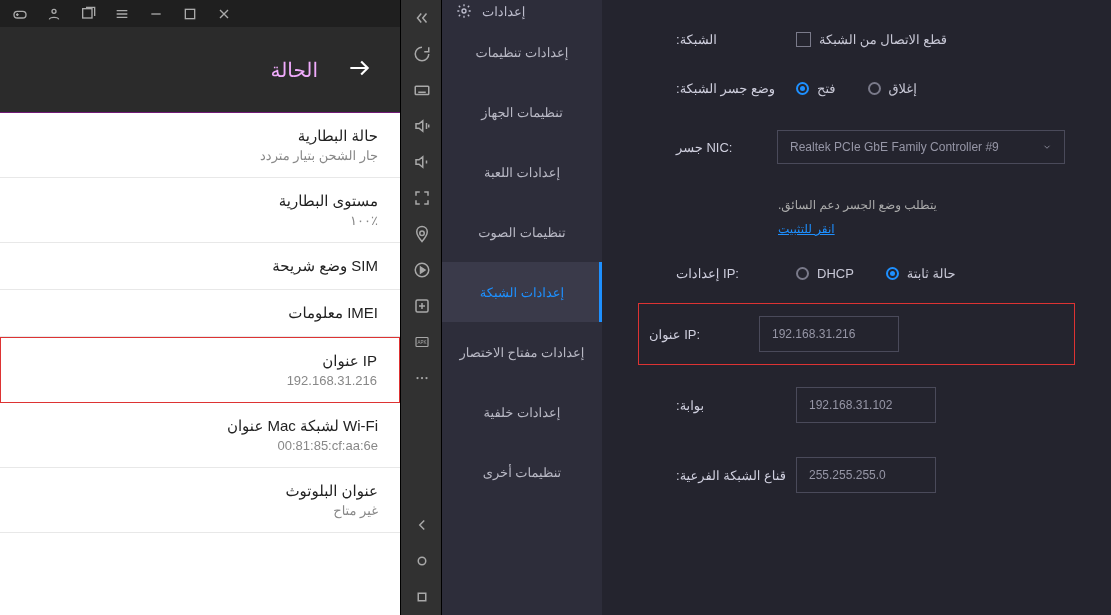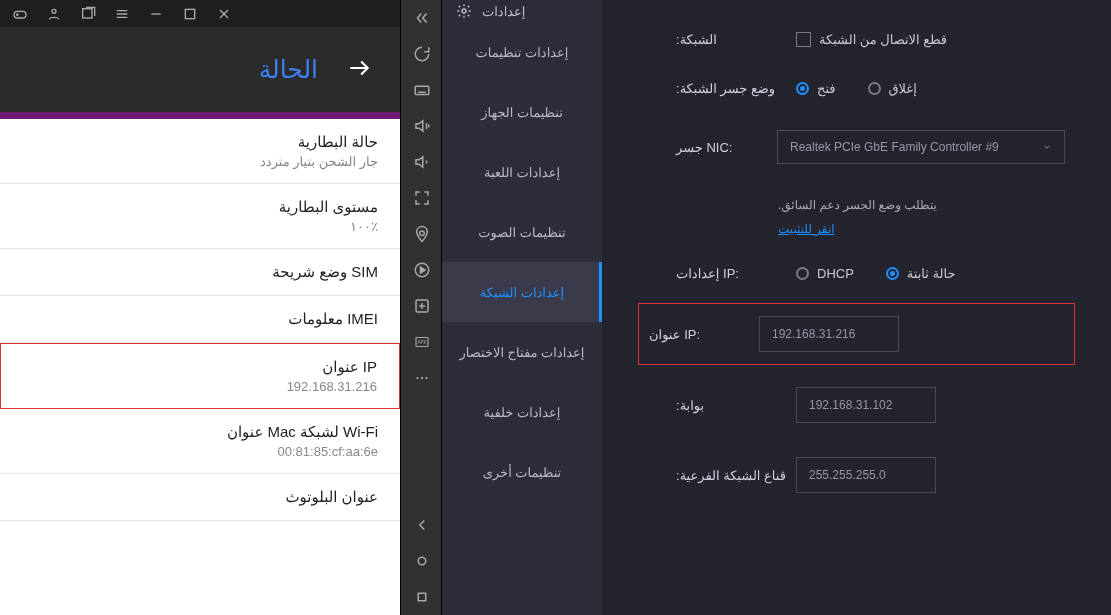--- a/index.html
+++ b/index.html
@@ -6,25 +6,25 @@
 body { width: 1111px; height: 615px; display: flex; overflow: hidden; background: #fff; }
 
 
 .android-panel { width: 400px; height: 615px; background: #fff; display: flex; flex-direction: column; }
 .android-titlebar { height: 27px; background: #1f1f1f; display: flex; align-items: center; justify-content: flex-start; padding: 0 6px; gap: 6px; }
 .tb-icon { width: 28px; height: 27px; display: flex; align-items: center; justify-content: center; color: #aaa; }
 .tb-icon svg { width: 16px; height: 16px; }
 
 .android-header { height: 85px; background: #2b2b2b; display: flex; align-items: center; justify-content: flex-end; padding: 0 28px; gap: 28px; }
 .android-header .arrow { color: #fff; }
-.android-header .title { color: #3b82f6; font-size: 25px; }
+.android-header .title { color: #f0abfc; font-size: 20px; }
 
 .android-list { flex: 1; background: #fff; overflow: auto; }
 .android-item { border-bottom: 1px solid #e8e8e8; padding: 14px 22px; text-align: right; }
-.android-item:first-child { border-top: 7px solid #701a75; padding-left: 36px; }
+.android-item:first-child { border-top: 1px solid #701a75; padding-left: 36px; }
 .android-item .label { font-size: 15px; color: #222; }
 .android-item .value { font-size: 13px; color: #888; margin-top: 3px; }
 .android-item.highlight { border: 1px solid #d33; }
 
 
 .icon-strip { width: 42px; height: 615px; background: #313131; display: flex; flex-direction: column; border-left: 1px solid #000; border-right: 1px solid #000; }
 .strip-icon { width: 42px; height: 36px; display: flex; align-items: center; justify-content: center; color: #a8a8a8; }
 .strip-icon svg { width: 18px; height: 18px; }
 .strip-spacer { flex: 1; }
 
@@ -125,20 +125,21 @@
     <div class="android-item highlight">
       <div class="label">عنوان IP</div>
       <div class="value">192.168.31.216</div>
     </div>
     <div class="android-item">
       <div class="label">عنوان Mac لشبكة Wi-Fi</div>
       <div class="value">00:81:85:cf:aa:6e</div>
     </div>
     <div class="android-item">
       <div class="label">عنوان البلوتوث</div>
+      <div class="value">غير متاح</div>
     </div>
   </div>
 </div>
 
 <div class="icon-strip">
   <div class="strip-icon">
       <svg viewBox="0 0 24 24" fill="none" stroke="currentColor" stroke-width="2">
         <path d="M11 6l-5 6 5 6M18 6l-5 6 5 6"></path>
       </svg>
     </div>

